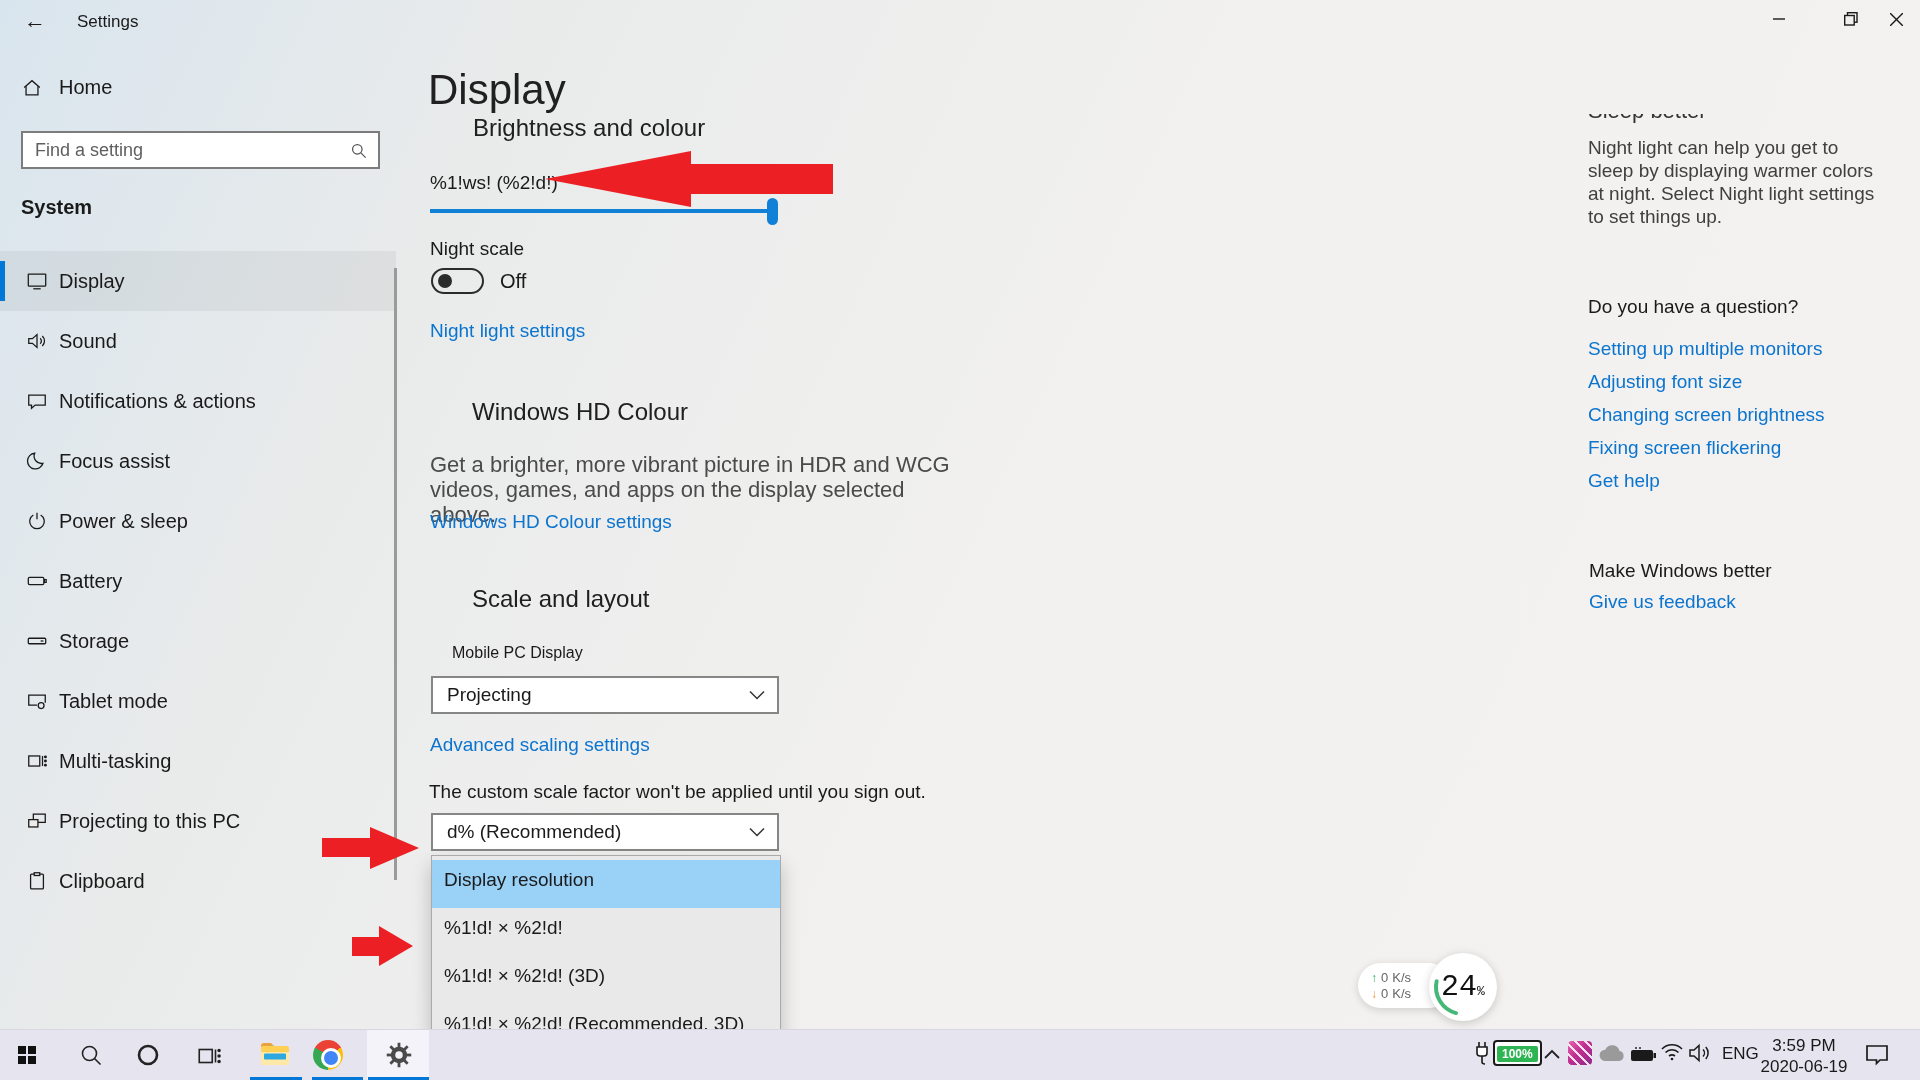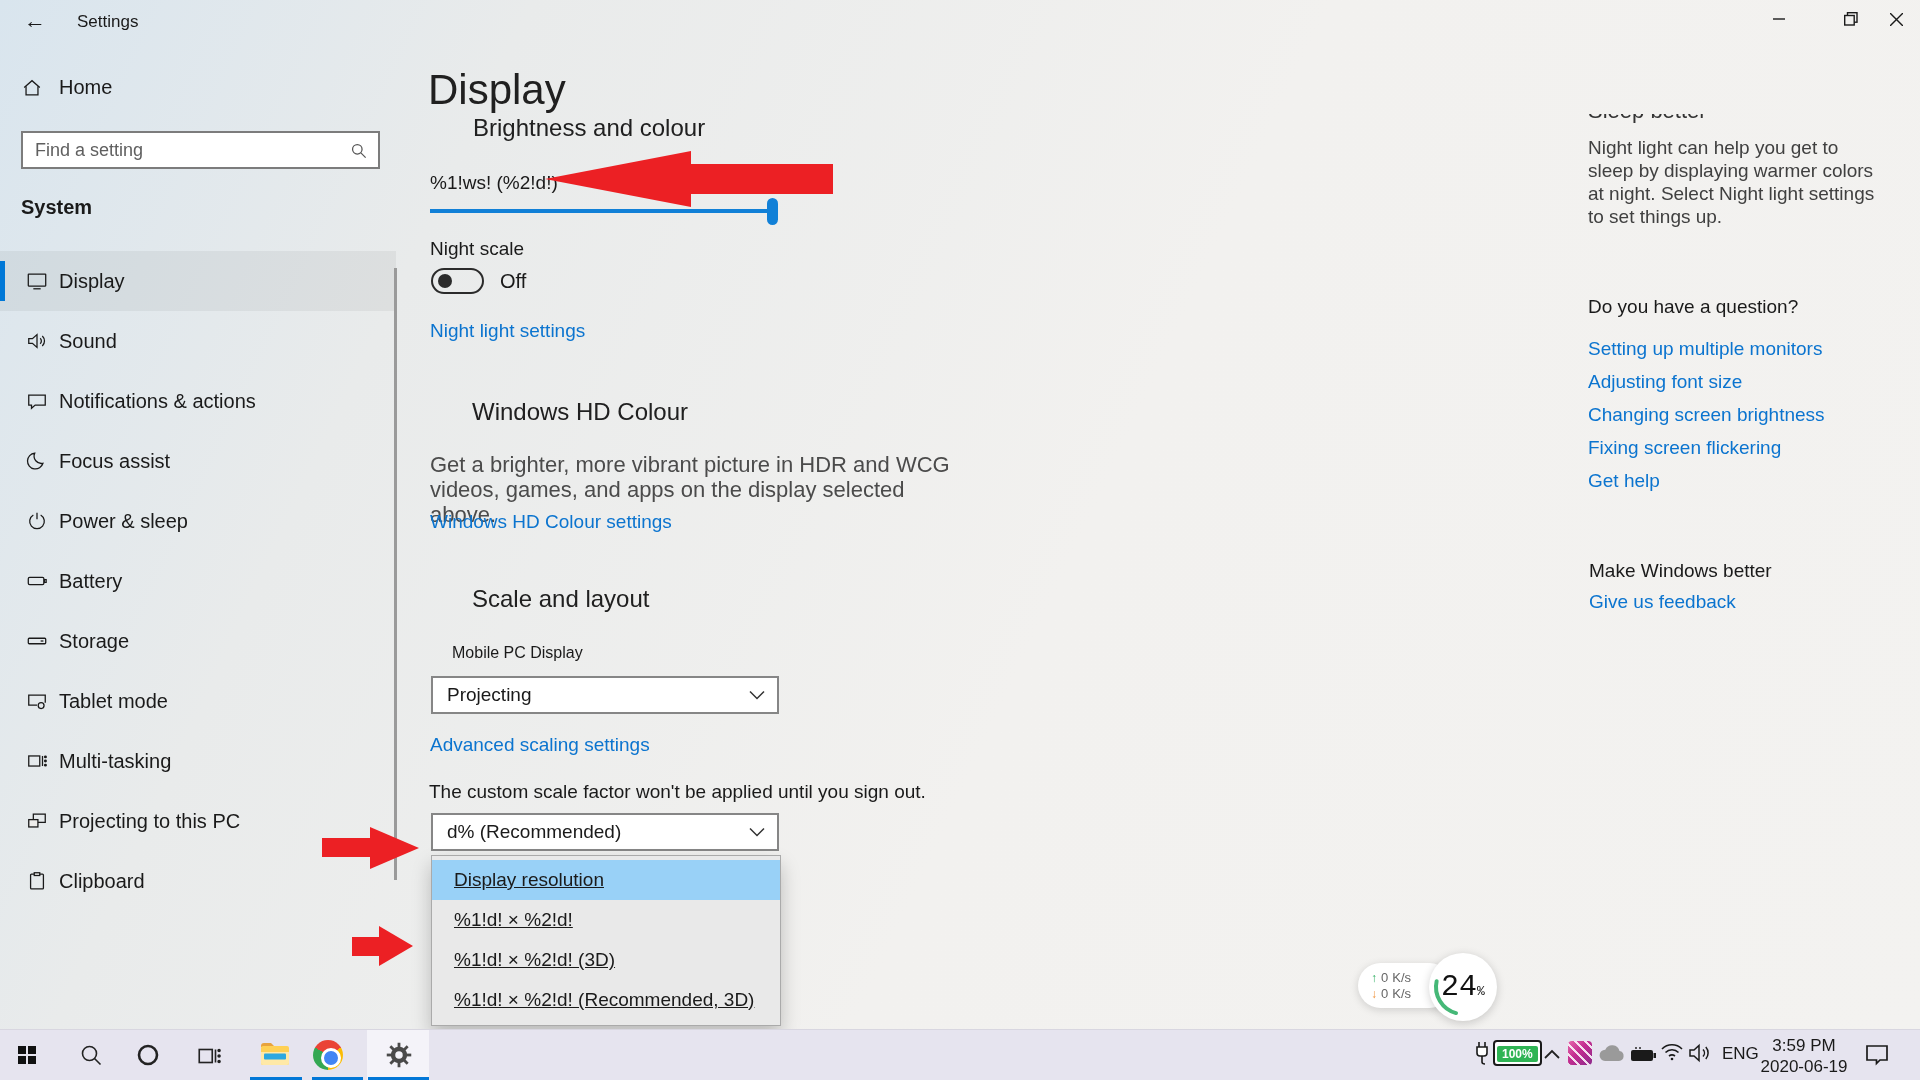--- a/index.html
+++ b/index.html
@@ -49,21 +49,21 @@
   #scale-h { left:429px; top:585px; }
   #mobile-label { left:452px; top:644px; font-size:16px; }
   .combo { width:348px; height:38px; background:#fff; border:2px solid #868686; display:flex; align-items:center; cursor:pointer; }
   .combo .cval { padding-left:14px; font-size:19px; flex:1; }
   .combo .chev { margin-right:12px; display:flex; }
   #combo-display { left:431px; top:676px; }
   #advanced-link { left:430px; top:734px; font-size:19px; }
   #scale-note { left:429px; top:781px; font-size:19px; white-space:nowrap; }
   #combo-scale { left:431px; top:813px; }
   .droplist { left:431px; top:855px; width:350px; background:#e9e9e9; border:1px solid #aaa; padding:4px 0 5px 0; box-shadow:0 10px 18px rgba(0,0,0,.22); }
-  .dropitem { height:40px; line-height:40px; padding-left:22px; font-size:19px; cursor:pointer;text-decoration:underline; }
+  .dropitem { height:48px; line-height:40px; padding-left:12px; font-size:19px; cursor:pointer; }
   .dropitem.hl { background:#99d1f7; }
 
   
   .rarrow { pointer-events:none; }
   #arrow1 { left:545px; top:151px; width:288px; height:56px; }
   #arrow1 .head { position:absolute; left:0; top:0; width:0; height:0; border-top:28px solid transparent; border-bottom:28px solid transparent; border-right:146px solid #ec2024; }
   #arrow1 .body { position:absolute; left:146px; top:13px; width:142px; height:30px; background:#ec2024; }
   #arrow2 { left:322px; top:827px; width:97px; height:42px; }
   #arrow2 .body { position:absolute; left:0; top:11px; width:48px; height:19px; background:#ec2024; }
   #arrow2 .head { position:absolute; left:48px; top:0; width:0; height:0; border-top:21px solid transparent; border-bottom:21px solid transparent; border-left:49px solid #ec2024; }

